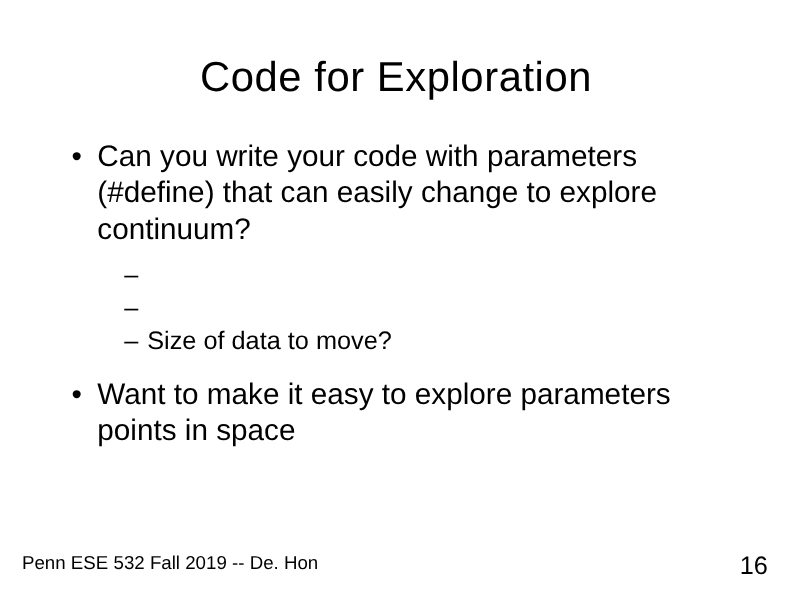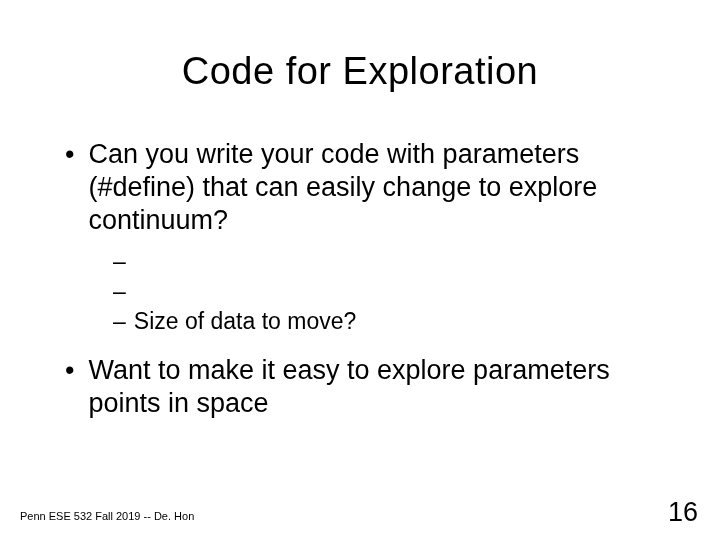--- a/index.html
+++ b/index.html
@@ -15,21 +15,21 @@
     .slide {
       width: 100%;
       height: 100%;
       padding: 50px 60px 30px 60px;
       position: relative;
     }
     .title {
       font-size: 38px;
       font-weight: normal;
       text-align: center;
-      margin-bottom: 45px;
+      margin-bottom: 33px;
       letter-spacing: 0.5px;
     }
     .content {
       padding-left: 5px;
     }
     .bullet-1 {
       font-size: 27px;
       line-height: 1.22;
       margin-bottom: 10px;
       display: flex;
@@ -51,28 +51,28 @@
       display: flex;
     }
     .bullet-2 .dash {
       margin-right: 8px;
       flex-shrink: 0;
     }
     .footer {
       position: absolute;
       bottom: 18px;
       left: 20px;
-      font-size: 11px;
+      font-size: 17px;
       color: #000000;
     }
     .page-num {
       position: absolute;
       bottom: 12px;
       right: 22px;
-      font-size: 27px;
+      font-size: 23px;
       color: #000000;
     }
   </style>
 </head>
 <body>
 
 <div class="slide">
   <h1 class="title">Code for Exploration</h1>
 
   <div class="content">

